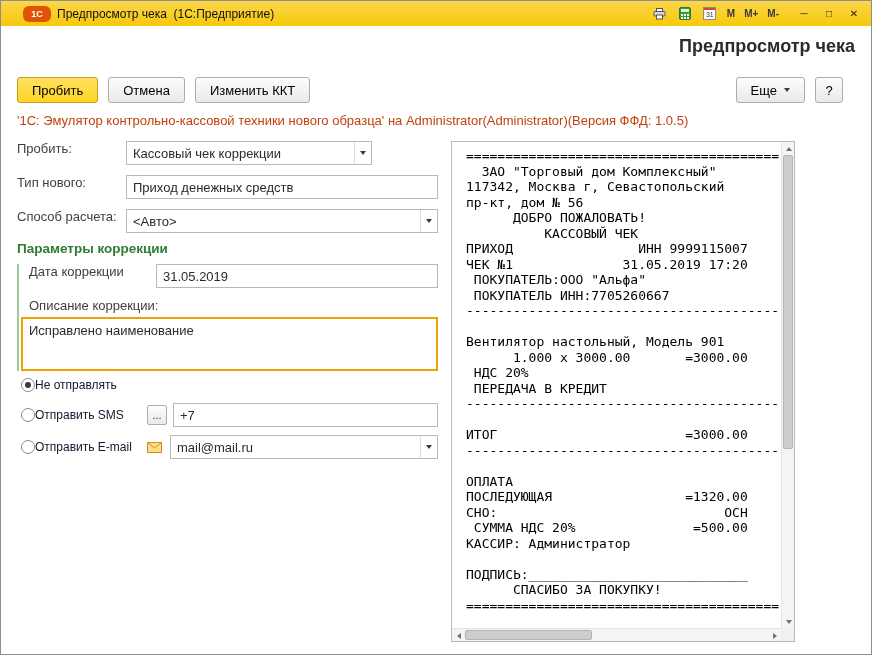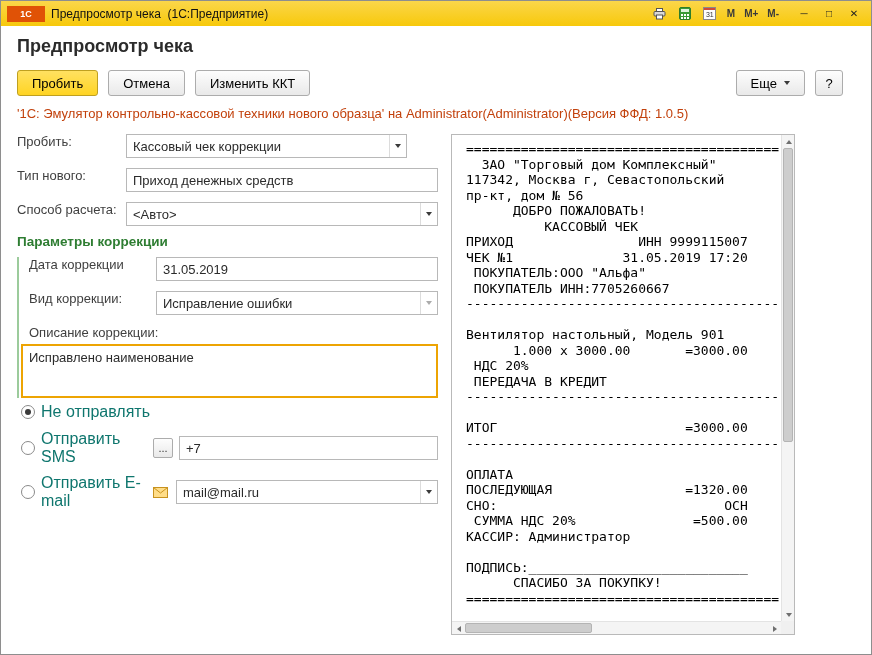--- a/index.html
+++ b/index.html
@@ -14,41 +14,42 @@
   
   .titlebar {
     height:25px;
     background:linear-gradient(180deg,#fbd64a 0%,#f7c90b 100%);
     border-bottom:1px solid #dca e00;
     display:flex; align-items:center;
     padding:0 6px; gap:6px;
     font-size:12px; color:#111;
   }
   .logo1c {
-    width:38px; height:16px; border-radius:0;
+    width:28px; height:16px; border-radius:6px;
     background:#e05206; color:#fff;
     font-size:9px; font-weight:bold;
     display:flex; align-items:center; justify-content:center;
     flex-shrink:0;
+    margin-left:16px;
   }
   .tb-title { white-space:pre; }
   .tb-right { margin-left:auto; display:flex; align-items:center; gap:3px; }
   .tb-btn {
     width:22px; height:19px;
     display:flex; align-items:center; justify-content:center;
     border-radius:2px; cursor:default;
   }
   .tb-mem { font-size:10px; font-weight:bold; color:#3a3a3a; width:auto; padding:0 3px; }
   .tb-win { font-size:10px; color:#222; }
   .cal-ic { width:13px; height:13px; background:#fff; border:1px solid #8a8a8a; display:flex; flex-direction:column; overflow:hidden; }
   .cal-top { height:3px; background:#d04a3a; }
   .cal-num { font-size:7px; line-height:9px; text-align:center; color:#333; }
   
   .content { padding:10px 16px 0 16px; }
-  h1.page-title { font-size:18px; font-weight:700; color:#2b2b2b; margin-bottom:13px; }
+  h1.page-title { font-size:18px; font-weight:700; color:#2b2b2b; margin-bottom:20px;text-align:right; }
   .toolbar { display:flex; align-items:center; gap:10px; margin-bottom:10px; padding-right:12px; }
   .btn {
     height:26px; padding:0 14px;
     font-family:"Liberation Sans",sans-serif; font-size:13px; color:#000;
     background:linear-gradient(#fdfdfd,#e9e9e9);
     border:1px solid #acacac; border-radius:3px;
     display:inline-flex; align-items:center; gap:7px;
     cursor:pointer;
   }
   .btn-yellow { background:linear-gradient(#ffe161,#ffd423); border-color:#bfa020; }
@@ -67,36 +68,36 @@
     font-family:"Liberation Sans",sans-serif; font-size:13px; color:#2b2b2b;
     padding:0 6px; width:100%; outline:none;
   }
   .combo {
     height:24px; border:1px solid #b8b8b8; background:#fff;
     display:flex; align-items:center;
   }
   .combo .cval { flex:1; font-size:13px; color:#2b2b2b; padding:0 6px; white-space:nowrap; overflow:hidden; }
   .dd-btn { width:17px; align-self:stretch; display:flex; align-items:center; justify-content:center; border-left:1px solid #dcdcdc; cursor:pointer; }
   .dd-btn.disabled .tri-down { border-top-color:#ababab; }
-  .w281 { width:281px; flex-shrink:0; }
+  .w281 { width:246px; flex-shrink:0; }
   .flex1 { flex:1; }
   .section-title { font-size:13.5px; font-weight:700; color:#2e7d32; margin:4px 0 8px 0; }
   .group { border-left:2px solid #9ccb9c; padding-left:10px; margin-bottom:4px; }
   .note-label { font-size:13px; color:#404040; margin-bottom:4px; }
   .note-area {
     display:block; width:calc(100% + 8px); margin-left:-8px; height:54px;
     border:2px solid #eda403; background:#fff;
     font-family:"Liberation Sans",sans-serif; font-size:13px; color:#2b2b2b;
     padding:4px 6px; resize:none; outline:none;
   }
   
   .radio-row { display:flex; align-items:center; padding-left:4px; margin-bottom:8px; min-height:20px; }
   .radio { width:14px; height:14px; border:1px solid #8a8a8a; border-radius:50%; background:#fff; flex-shrink:0; position:relative; cursor:pointer; }
   .radio.checked::after { content:""; position:absolute; left:3px; top:3px; width:6px; height:6px; border-radius:50%; background:#3a3a3a; }
-  .radio-label { font-size:16px; color:#0f766e; margin-left:6px; }
+  .radio-label { font-size:12px; color:#0f172a; }
   .radio-label.fixed { width:112px; flex-shrink:0; }
   .mini-btn {
     width:20px; height:20px; flex-shrink:0;
     background:linear-gradient(#fdfdfd,#e9e9e9); border:1px solid #acacac; border-radius:2px;
     font-size:11px; line-height:10px; color:#333; text-align:center; cursor:pointer; margin-right:6px;
   }
   .env-wrap { width:18px; flex-shrink:0; margin-right:5px; display:flex; align-items:center; }
   
   .receipt {
     position:relative; margin-left:13px;
@@ -214,29 +215,20 @@
           </div>
         </div>
 
         <div class="section-title">Параметры коррекции</div>
 
         <div class="group">
           <div class="frow">
             <span class="g-label">Дата коррекции</span>
             <input class="tinput flex1" value="31.05.2019" style="">
           </div>
-          <div class="frow">
-            <span class="g-label">Вид коррекции:</span>
-            <div class="combo flex1">
-              <span class="cval">Исправление ошибки</span>
-              <span class="dd-btn disabled">
-                  <span class="tri-down"></span>
-                </span>
-            </div>
-          </div>
           <div class="note-label">Описание коррекции:</div>
           <textarea class="note-area" style="">Исправлено наименование</textarea>
         </div>
 
 
         <div class="radio-row">
           <span class="radio checked"></span>
           <span class="radio-label">Не отправлять</span>
         </div>
 

